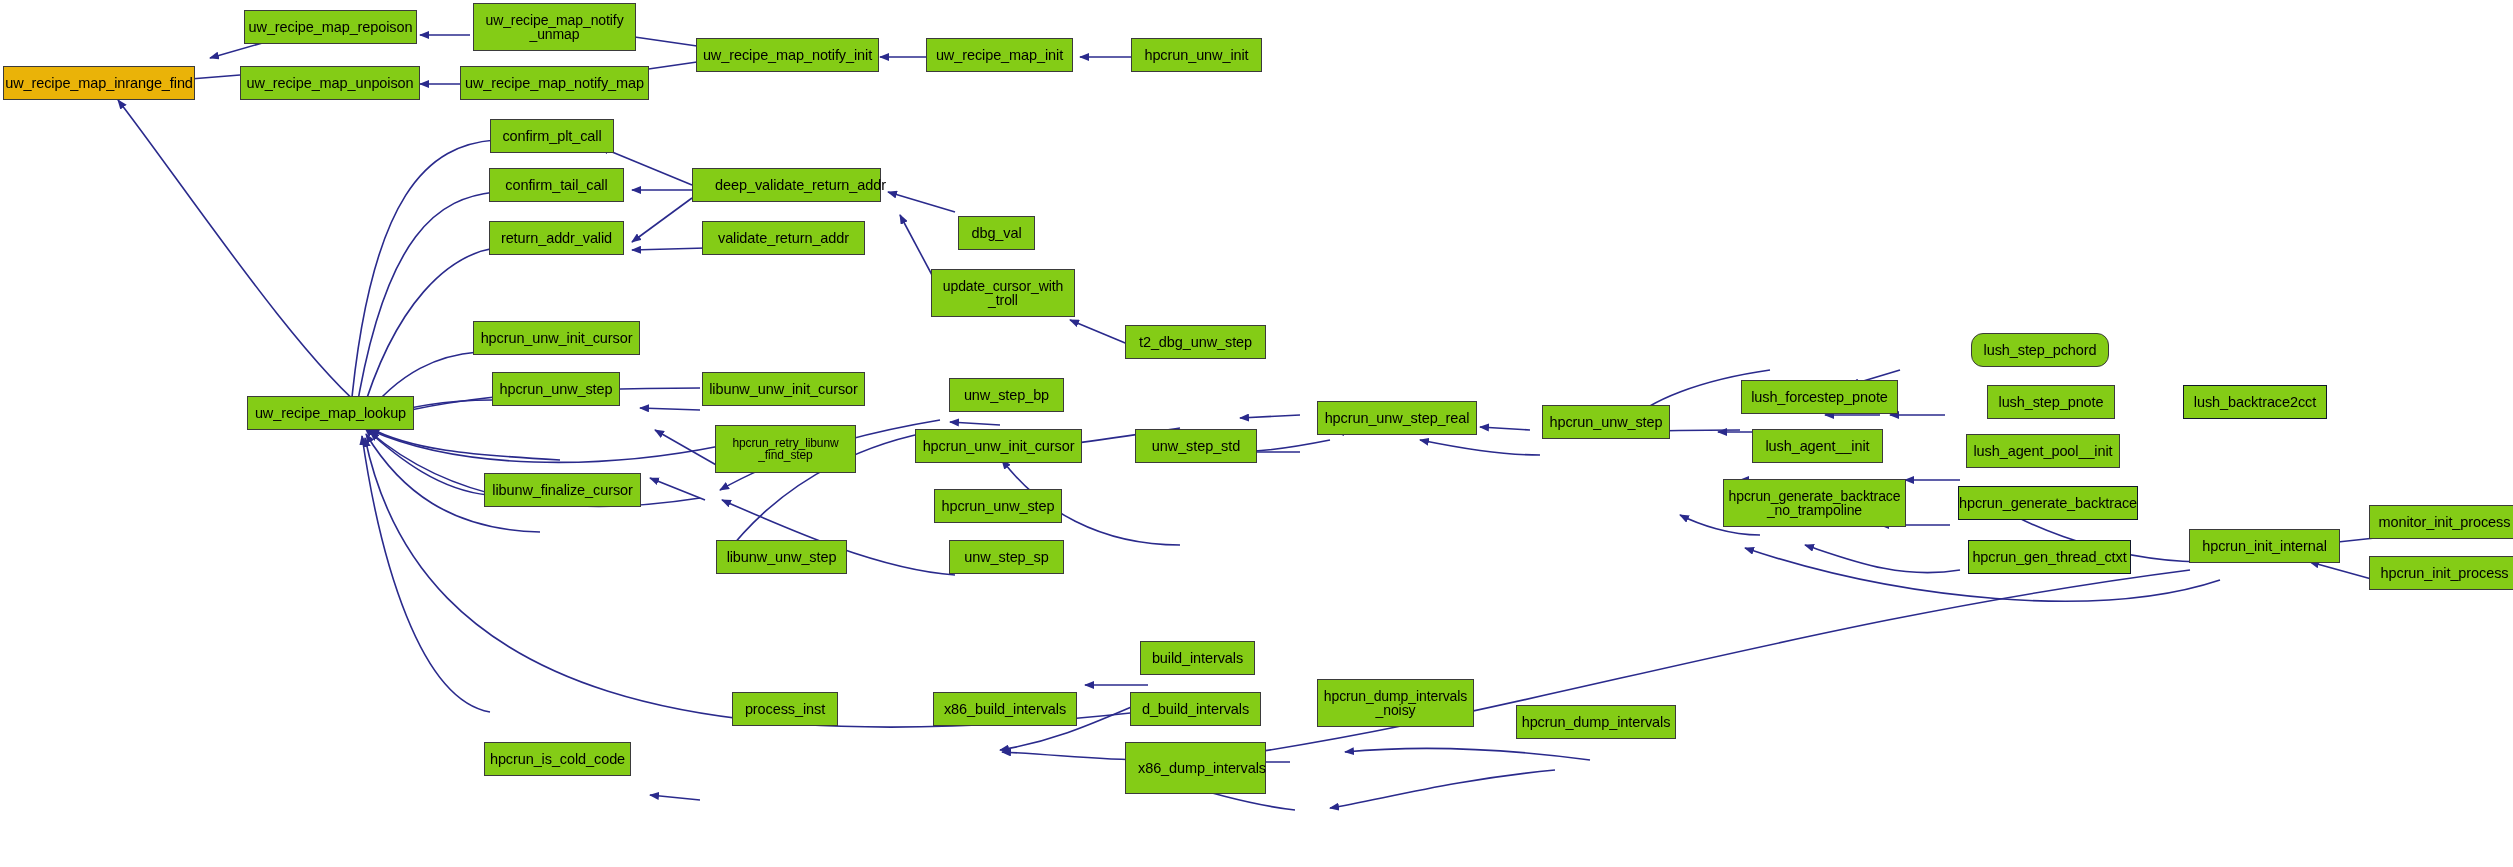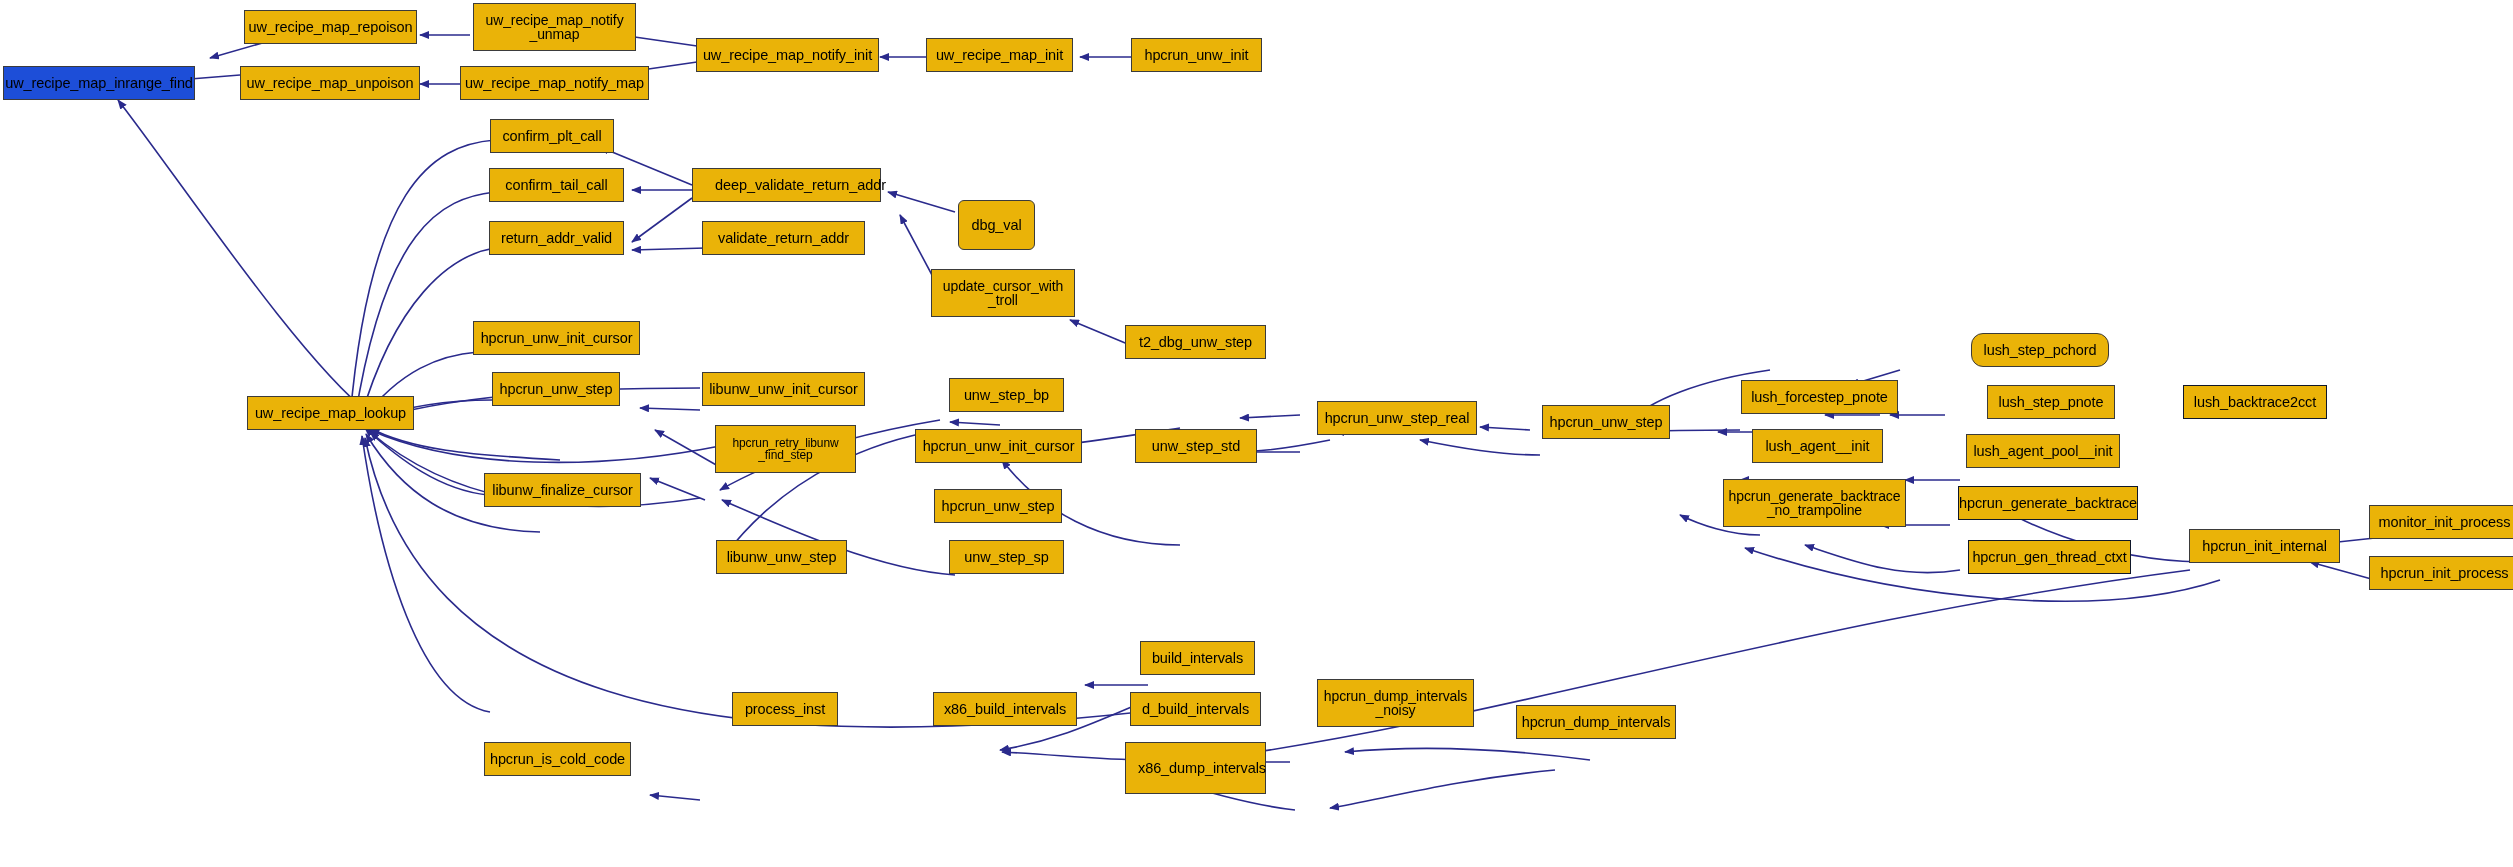--- a/index.html
+++ b/index.html
@@ -1,23 +1,23 @@
 <!DOCTYPE html>
 <html><head>
 <meta charset="utf-8">
 <style>
   html,body{margin:0;padding:0;background:#ffffff;}
   #canvas{position:relative;width:2513px;height:867px;background:#ffffff;
           font-family:"Liberation Sans","DejaVu Sans",sans-serif;overflow:hidden;}
-  .node{position:absolute;box-sizing:border-box;background:#eab308;
+  .node{position:absolute;box-sizing:border-box;background:#84cc16;
         border:1px solid #3b3b3b;display:flex;align-items:center;
         justify-content:center;text-align:center;color:#000000;
         font-size:14.5px;line-height:1.02;white-space:pre-line;
         letter-spacing:-0.1px;}
-  .node.highlight{background:#1d4ed8;}
+  .node.highlight{background:#eab308;}
   .node.redborder{border:1px solid #0f172a;}
   svg#edges{position:absolute;left:0;top:0;width:2513px;height:867px;
             pointer-events:none;}
 </style>
 </head>
 <body>
 
 <div id="canvas">
   <svg id="edges" viewBox="0 0 2513 867">
     <defs>
@@ -111,21 +111,21 @@
 _unmap</div>
     <div class="node" style="left: 460px; top: 66px; width: 189px; height: 34px;">uw_recipe_map_notify_map</div>
     <div class="node" style="left: 696px; top: 38px; width: 183px; height: 34px;">uw_recipe_map_notify_init</div>
     <div class="node" style="left: 926px; top: 38px; width: 147px; height: 34px;">uw_recipe_map_init</div>
     <div class="node" style="left: 1131px; top: 38px; width: 131px; height: 34px;">hpcrun_unw_init</div>
     <div class="node" style="left: 490px; top: 119px; width: 124px; height: 34px;">confirm_plt_call</div>
     <div class="node" style="left: 489px; top: 168px; width: 135px; height: 34px;">confirm_tail_call</div>
     <div class="node" style="left: 489px; top: 221px; width: 135px; height: 34px;">return_addr_valid</div>
     <div class="node" style="left: 692px; top: 168px; width: 189px; height: 34px; padding-left: 28px;">deep_validate_return_addr</div>
     <div class="node" style="left: 702px; top: 221px; width: 163px; height: 34px;">validate_return_addr</div>
-    <div class="node" style="left: 958px; top: 200px; width: 77px; height: 50px; border-radius: 6px;">dbg_val</div>
+    <div class="node" style="left: 958px; top: 216px; width: 77px; height: 34px;">dbg_val</div>
     <div class="node" style="left: 931px; top: 269px; width: 144px; height: 48px; font-size: 14px;">update_cursor_with
 _troll</div>
     <div class="node" style="left: 1125px; top: 325px; width: 141px; height: 34px;">t2_dbg_unw_step</div>
     <div class="node" style="left: 473px; top: 321px; width: 167px; height: 34px;">hpcrun_unw_init_cursor</div>
     <div class="node" style="left: 492px; top: 372px; width: 128px; height: 34px;">hpcrun_unw_step</div>
     <div class="node" style="left: 247px; top: 396px; width: 167px; height: 34px;">uw_recipe_map_lookup</div>
     <div class="node" style="left: 702px; top: 372px; width: 163px; height: 34px; text-align: center;">libunw_unw_init_cursor</div>
     <div class="node" style="left: 715px; top: 425px; width: 141px; height: 48px; font-size: 12px;">hpcrun_retry_libunw
 _find_step</div>
     <div class="node" style="left: 484px; top: 473px; width: 157px; height: 34px;">libunw_finalize_cursor</div>

